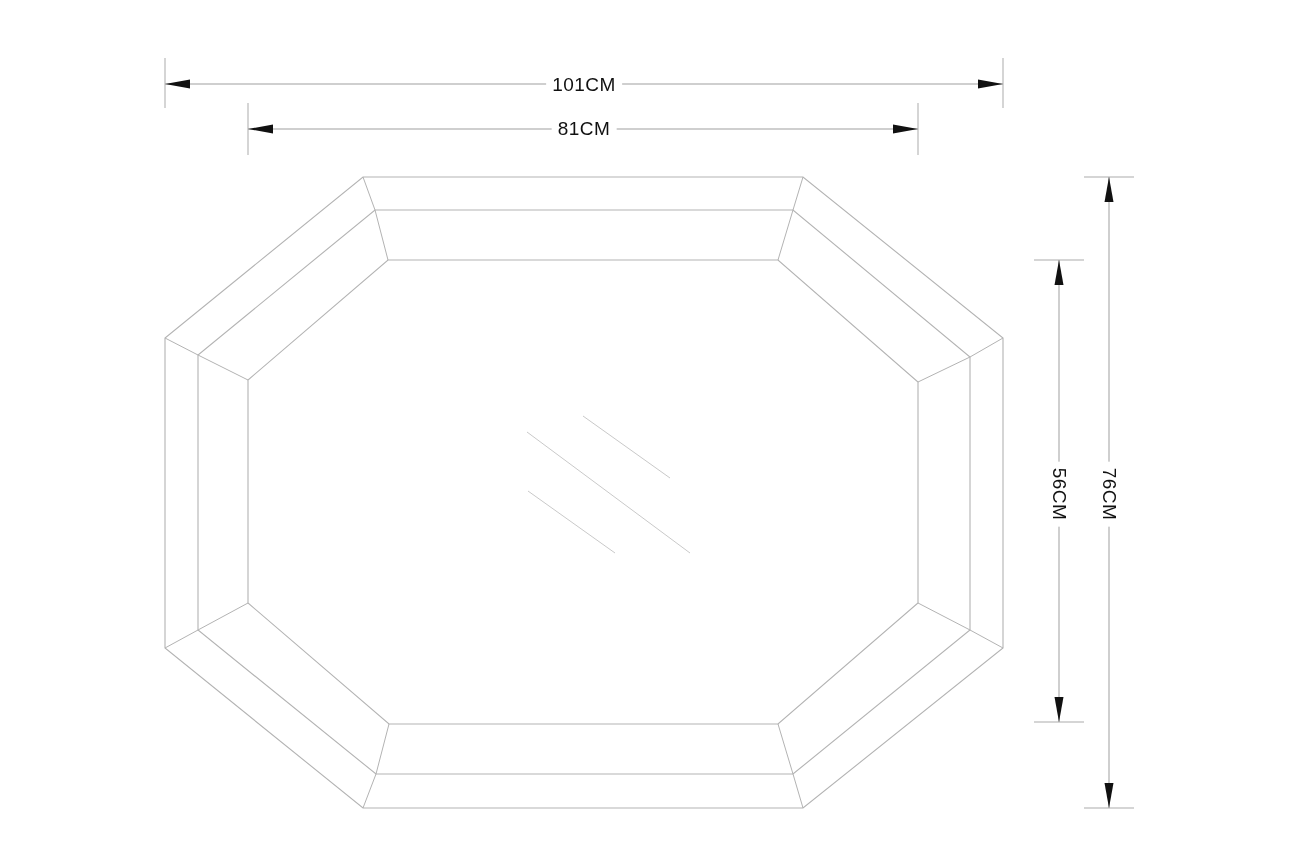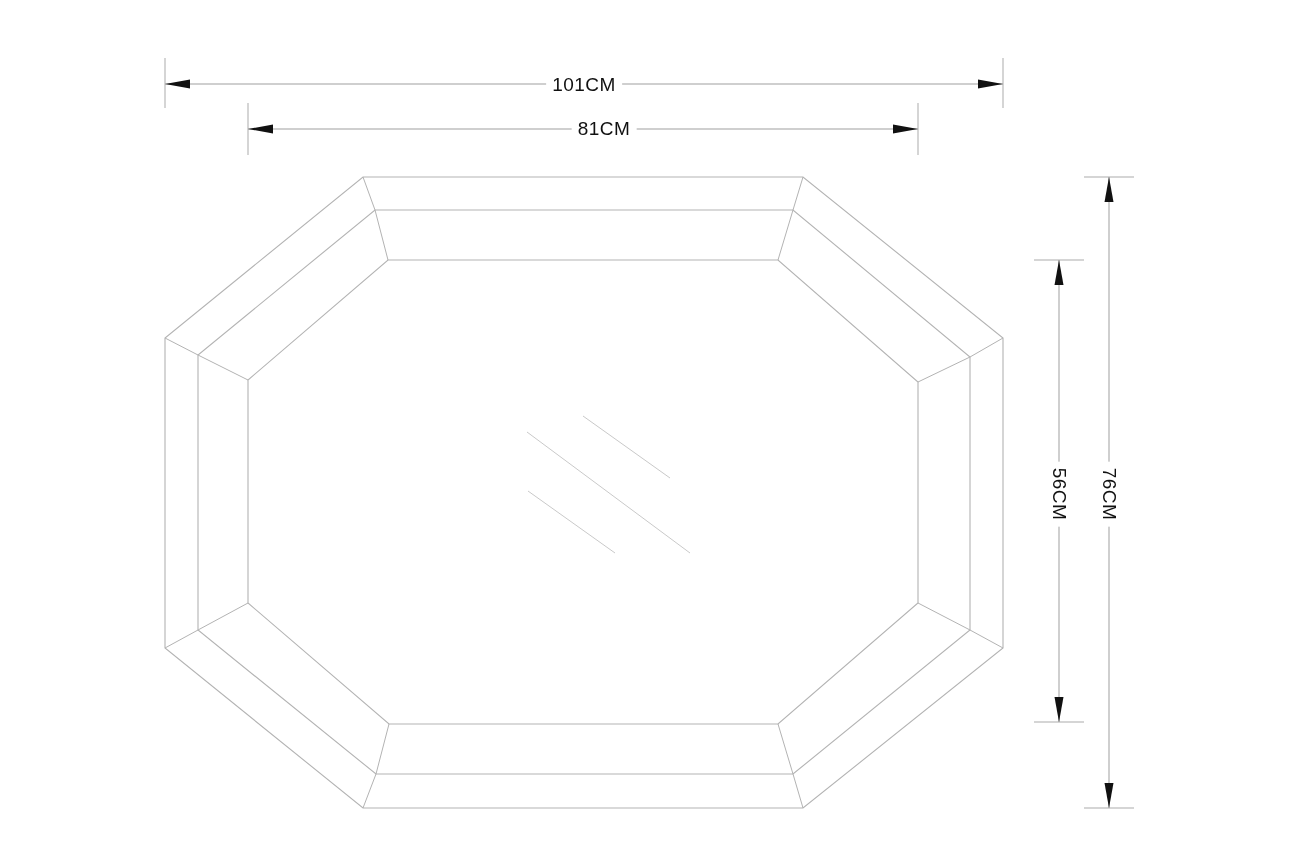--- a/index.html
+++ b/index.html
@@ -71,18 +71,18 @@
       <polygon points="1059,722 1054.5,697 1063.5,697" fill="#111111"></polygon>
       <line x1="1109" y1="177" x2="1109" y2="808" stroke="#9f9f9f" stroke-width="1"></line>
       <line x1="1084" y1="177" x2="1134" y2="177" stroke="#ababab" stroke-width="1"></line>
       <line x1="1084" y1="808" x2="1134" y2="808" stroke="#ababab" stroke-width="1"></line>
       <polygon points="1109,177 1104.5,202 1113.5,202" fill="#111111"></polygon>
       <polygon points="1109,808 1104.5,783 1113.5,783" fill="#111111"></polygon>
     </svg>
 
   <div class="dim-label" style="left:584px; top:85px;">101CM</div>
 
-  <div class="dim-label" style="left:604px; top:129px;">81CM</div>
+  <div class="dim-label" style="left:584px; top:129px;">81CM</div>
 
   <div class="dim-label rot" style="left:1059px; top:494px;">56CM</div>
 
   <div class="dim-label rot" style="left:1109px; top:494px;">76CM</div>
 </div>
 
 </body></html>

